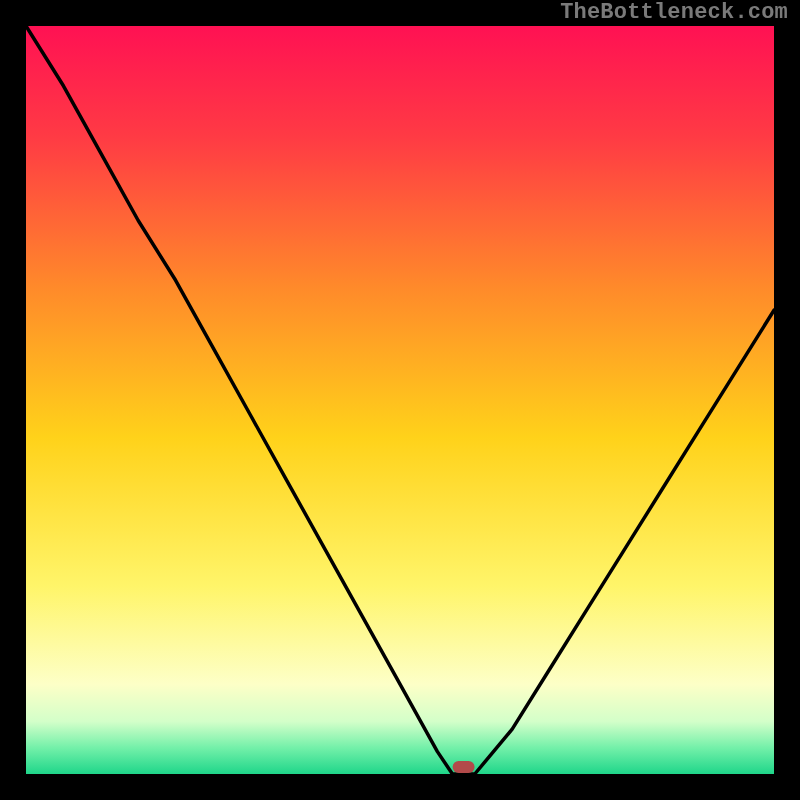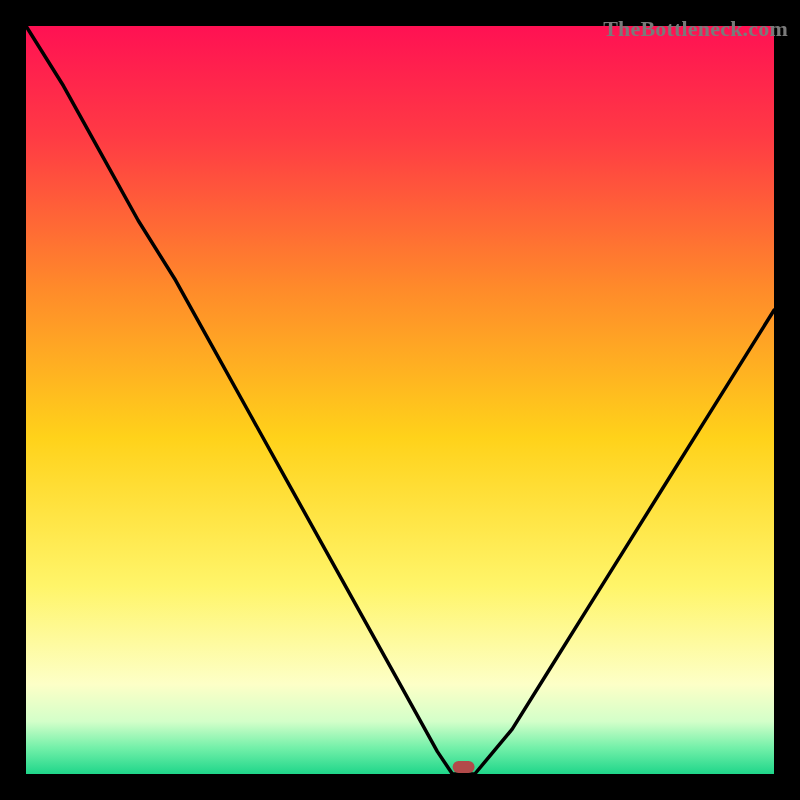--- a/index.html
+++ b/index.html
@@ -5,23 +5,23 @@
   html, body {
     margin: 0;
     padding: 0;
     width: 800px;
     height: 800px;
     background: #000;
     overflow: hidden;
   }
   .attribution {
     position: absolute;
-    top: 16px;
+    top: 0;
     right: 12px;
-    font-family: Liberation Serif, serif;
+    font-family: Liberation Mono, monospace;
     font-size: 22px;
     font-weight: bold;
     color: #7a7a7a;
     z-index: 10;
     letter-spacing: 0.2px;
   }
   svg {
     position: absolute;
     top: 0;
     left: 0;

